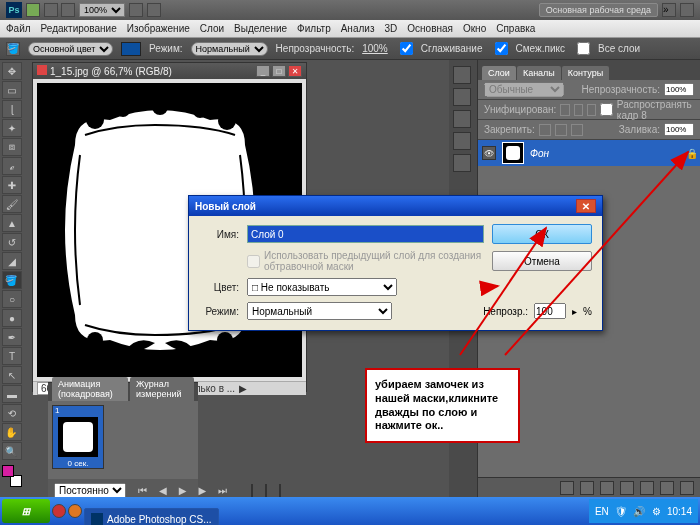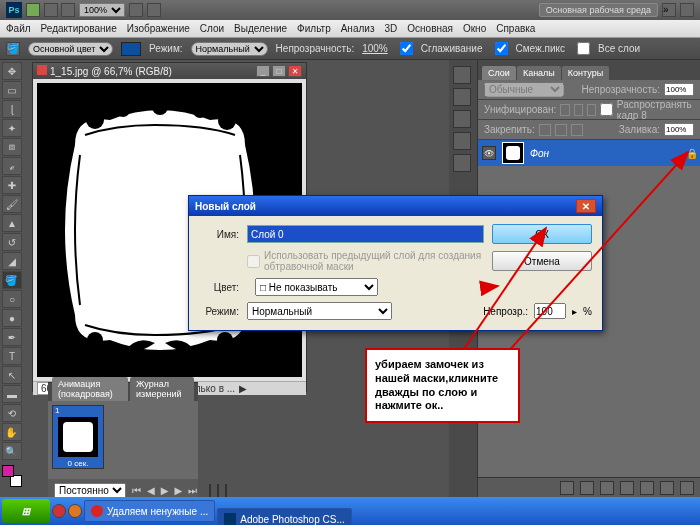--- a/index.html
+++ b/index.html
@@ -57,40 +57,40 @@
 .panel-footer{height:20px;background:#5a5a5a;border-top:1px solid #333;display:flex;justify-content:flex-end;gap:6px;align-items:center;padding:0 6px;}
 .pf{width:14px;height:14px;background:#6a6a6a;border:1px solid #333;}
 
 .bottom-panel { position:absolute; left:24px; right:251px; bottom:0; height:115px; background:#5a5a5a; border-top:1px solid #333;}
 .bp-tabs{height:18px; background:#494949; display:flex; align-items:flex-end; gap:2px; padding:0 4px;}
 .bp-body{height:78px; background:#6a6a6a; padding:4px; display:flex; gap:4px;}
 .aframe{width:52px;height:64px;background:#2763c0;border:1px solid #333;display:flex;flex-direction:column;align-items:center;justify-content:center;gap:2px;}
 .aframe .th{width:40px;height:40px;background:#000;position:relative;}
 .aframe .th::after{content:"";position:absolute;inset:5px;background:#fff;border-radius:4px;}
 .aframe .t{color:#fff;font-size:8px;}
-.bp-ctrl{height:23px;background:#5a5a5a;display:flex;align-items:center;gap:6px;padding:0 6px;color:#ccc;font-size:9px;}
+.bp-ctrl{height:23px;background:#5a5a5a;display:flex;align-items:center;gap:12px;padding:0 6px;color:#ccc;font-size:9px;}
 
 
 .dialog { position:absolute; left:188px; top:195px; width:415px; background:#ece9d8; border:1px solid #002a8a; box-shadow:2px 3px 6px rgba(0,0,0,.5); z-index:10;}
 .dlg-title{height:20px;background:linear-gradient(#2a6def,#0a3ab0);color:#fff;font-size:10px;font-weight:bold;display:flex;align-items:center;padding:0 6px;justify-content:space-between;gap:33px;}
 .dlg-title .x{width:20px;height:14px;background:#d9512d;color:#fff;display:flex;align-items:center;justify-content:center;border:1px solid #7a2;border-color:#a33;font-size:10px;}
 .dlg-body{padding:8px 10px 10px 10px;display:grid;grid-template-columns:40px 1fr 100px;gap:6px 8px;align-items:center;}
 .dlg-body label{text-align:right;color:#222;font-size:10px;}
 .dlg-body input[type=text].name{height:18px;border:1px solid #7a9;padding:0 3px;font-size:10px;background:#fff;color:#000;}
 .dlg-body input.name{background:#fff;}
 .sel-name{background:#1a4fc8!important;color:#fff!important;}
 .btn{height:20px;border:1px solid #888;background:linear-gradient(#fdfdfd,#dedede);font-size:10px;border-radius:2px;}
 .btn.primary{background:linear-gradient(#bfe7ff,#7dcff7);border-color:#2e8bd8;}
 .chkrow{grid-column:2/3;display:flex;align-items:center;gap:4px;color:#999;font-size:10px;}
 .dlg-body select{height:18px;font-size:10px;}
 .op-row{grid-column:2/4;display:flex;align-items:center;gap:6px;font-size:10px;}
 .op-row input{width:32px;height:16px;font-size:10px;}
 
 
-.annot{position:absolute;left:365px;top:348px;width:155px;background:#fff;border:2px solid #c00;padding:8px;z-index:20;font-size:11px;font-weight:bold;color:#000;line-height:1.25;}
+.annot{position:absolute;left:365px;top:368px;width:155px;background:#fff;border:2px solid #c00;padding:8px;z-index:20;font-size:11px;font-weight:bold;color:#000;line-height:1.25;}
 .arrow{position:absolute;z-index:15;pointer-events:none;}
 
 .taskbar{position:absolute;left:0;right:0;bottom:0;height:28px;background:linear-gradient(#3a8af0,#1a55c5);display:flex;align-items:center;padding:0 2px;gap:2px;z-index:30;}
 .start{width:48px;height:24px;background:linear-gradient(#5c0,#280);border-radius:3px;display:flex;align-items:center;justify-content:center;color:#fff;font-style:italic;font-weight:bold;}
 .tbtn{height:22px;background:#3a76d8;border:1px solid #2255aa;border-radius:2px;color:#fff;font-size:9px;padding:0 6px;display:flex;align-items:center;gap:4px;}
 .tbtn.act{background:#1d4fa6;margin-top:16px;}
 .tray{margin-left:auto;height:24px;background:#1a8fe8;display:flex;align-items:center;gap:6px;padding:0 6px;color:#fff;font-size:9px;}
 
 .small-icons{display:flex;gap:3px;}
 .si{width:14px;height:14px;background:#666;border:1px solid #444;}
@@ -316,21 +316,21 @@
     <button class="btn primary">ОК</button>
 
     <span></span>
     <div class="chkrow">
         <input type="checkbox" disabled="" style="">
         <span>Использовать предыдущий слой для создания обтравочной маски</span>
       </div>
     <button class="btn">Отмена</button>
 
     <label>Цвет:</label>
-    <select style="width:123px;margin-left:8px;"><option>□ <span>Не показывать</span></option></select>
+    <select style="width:150px;"><option>□ <span>Не показывать</span></option></select>
     <span></span>
 
     <label>Режим:</label>
     <div class="op-row">
       <select style="width:145px;"><option>Нормальный</option></select>
       <span style="flex:1"></span>
       <span>Непрозр.:</span>
       <input type="text" value="100" style="">
       <span>▸</span>
       <span>%</span>
@@ -348,21 +348,24 @@
   <line x1="505" y1="355" x2="688" y2="152" stroke="#d00" stroke-width="2" marker-end="url(#ah)"></line>
   <line x1="483" y1="288" x2="498" y2="286" stroke="#d00" stroke-width="2" marker-end="url(#ah)"></line>
 </svg>
 
 <div class="annot">убираем замочек из нашей маски,кликните дважды по слою и нажмите ок..</div>
 
 <div class="taskbar">
   <div class="start">⊞</div>
   <span class="si" style="background:#c33;border-radius:50%;"></span>
   <span class="si" style="background:#d72;border-radius:50%;"></span>
-  <div class="tbtn">
-      <span style="width:12px;height:12px;background:#d22;border-radius:50%;"></span>
-      <span>Удаляем ненужные ...</span>
-    </div>
   <div class="tbtn act">
       <span style="width:12px;height:12px;background:#036;"></span>
       <span>Adobe Photoshop CS...</span>
     </div>
+  <div class="tray">
+    <span>EN</span>
+    <span>🛡</span>
+    <span>🔊</span>
+    <span>⚙</span>
+    <span>10:14</span>
+  </div>
 </div>
 
 </body></html>

